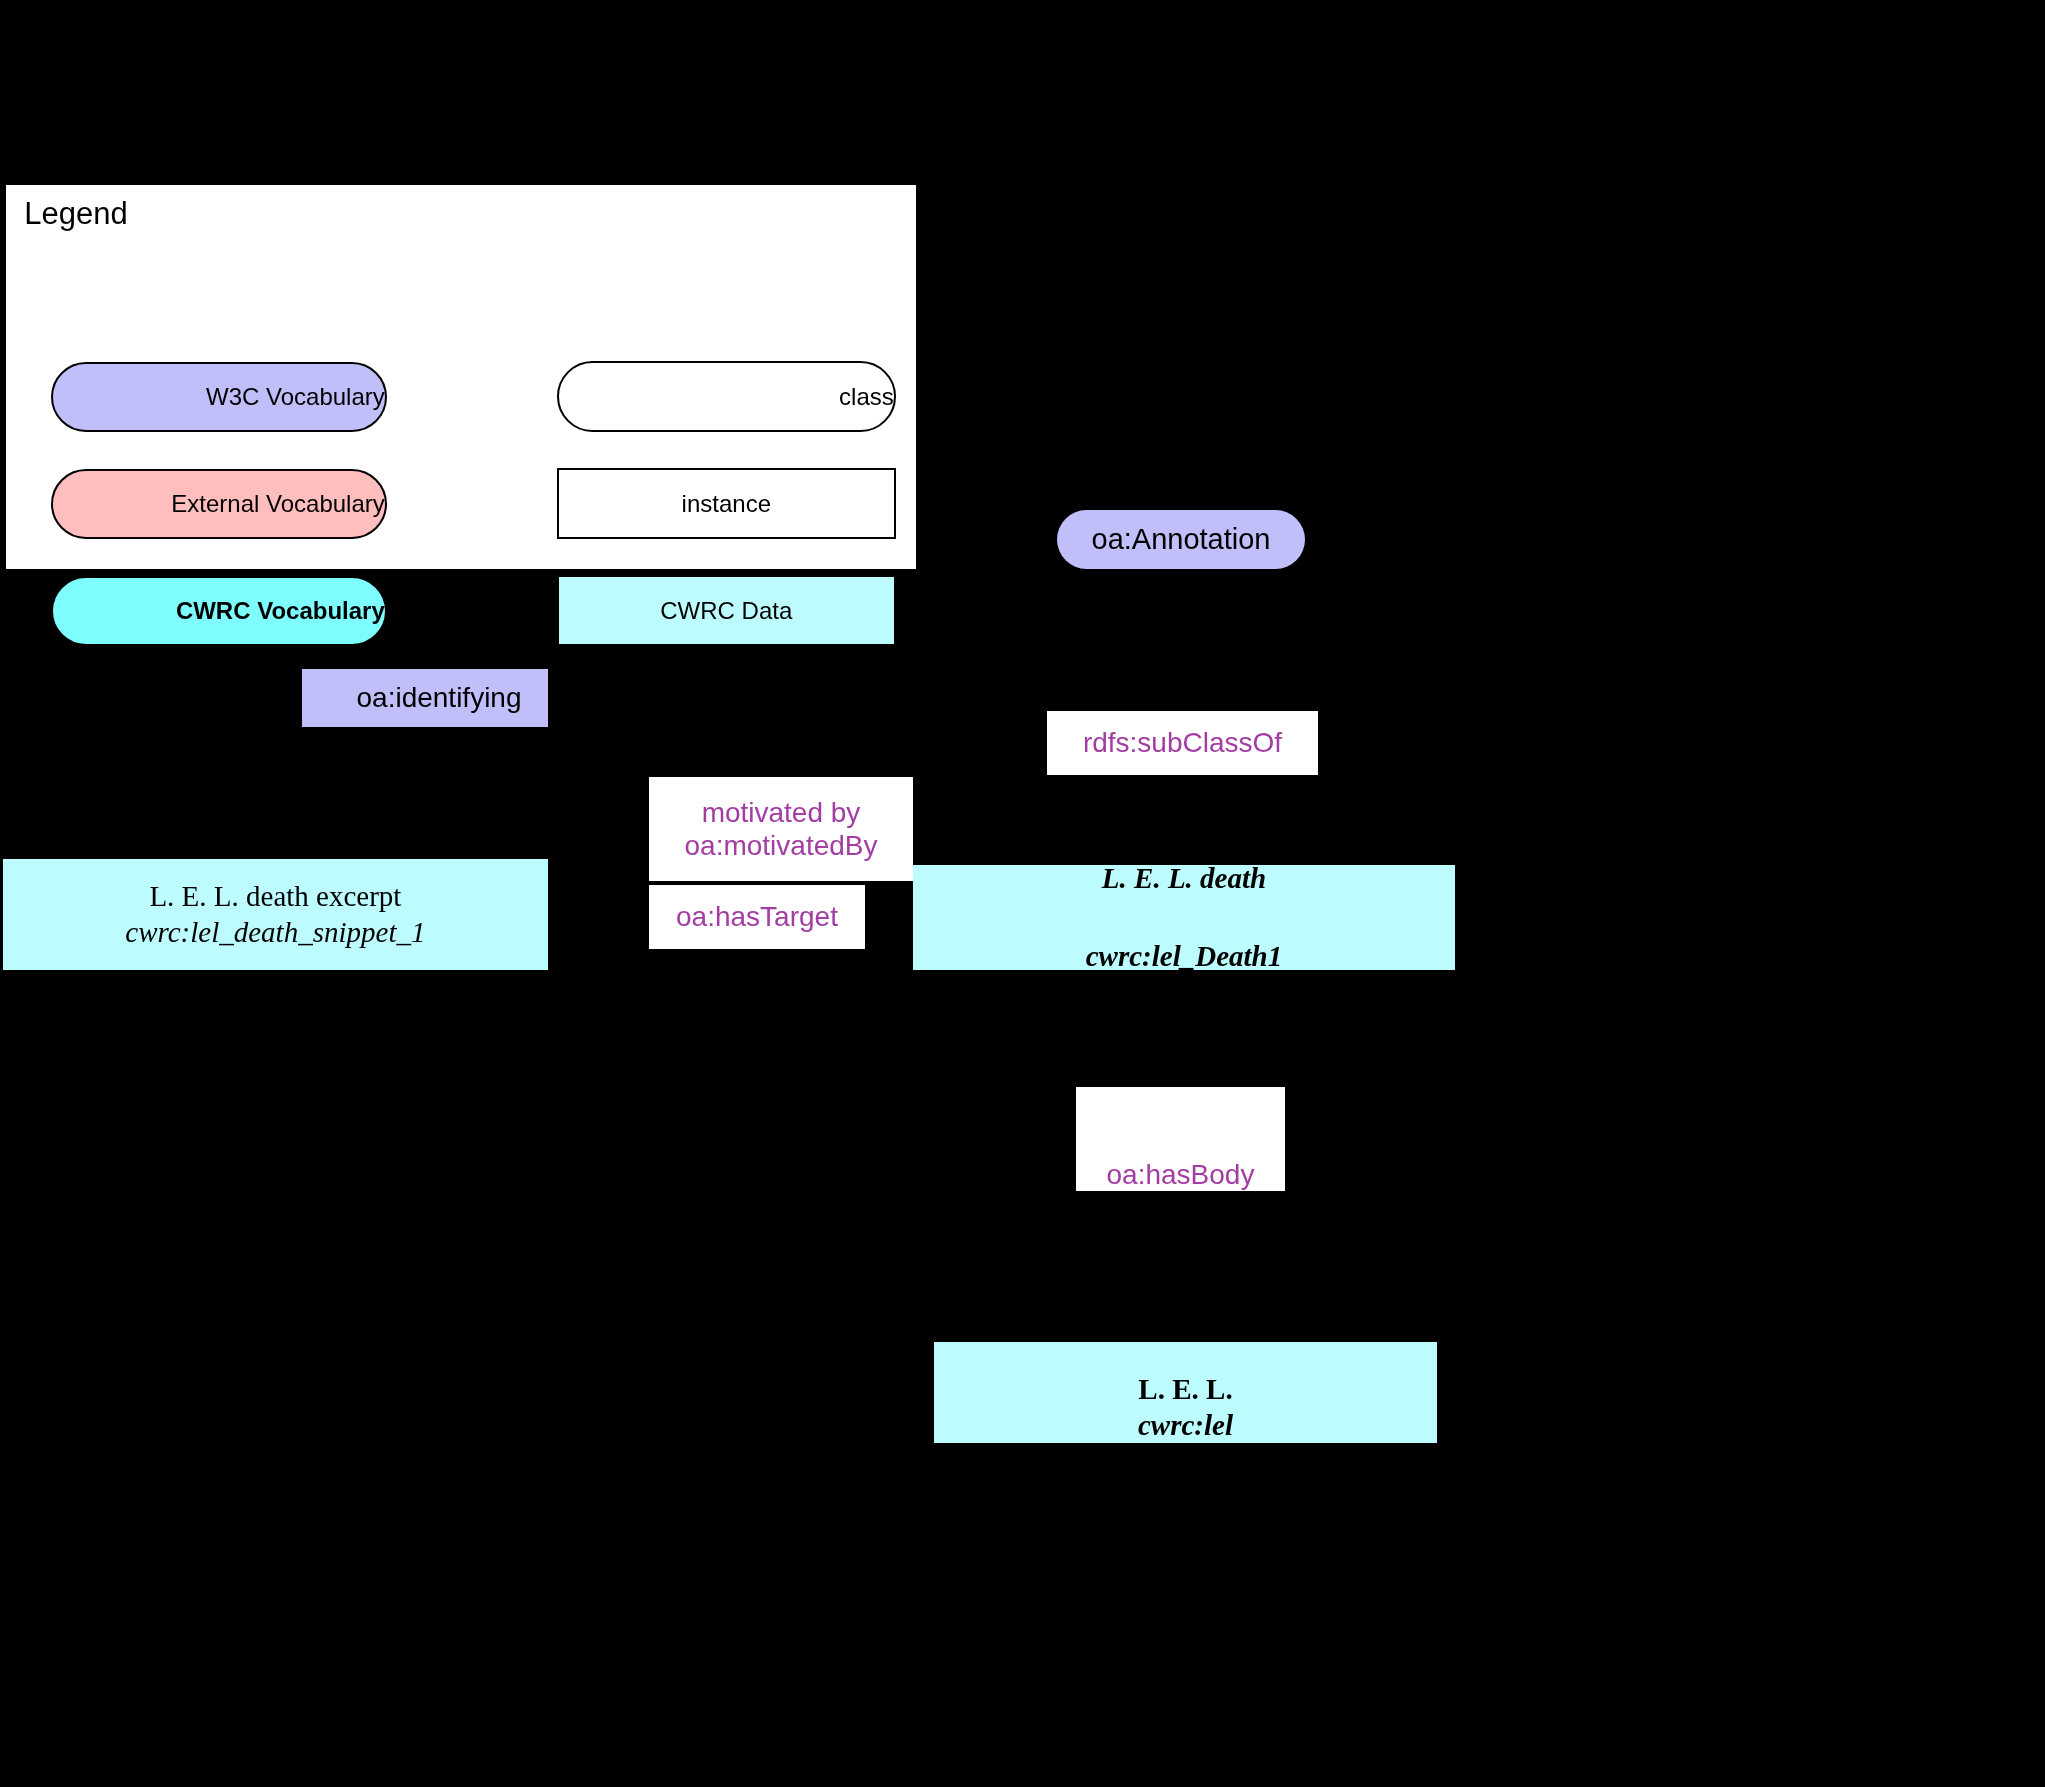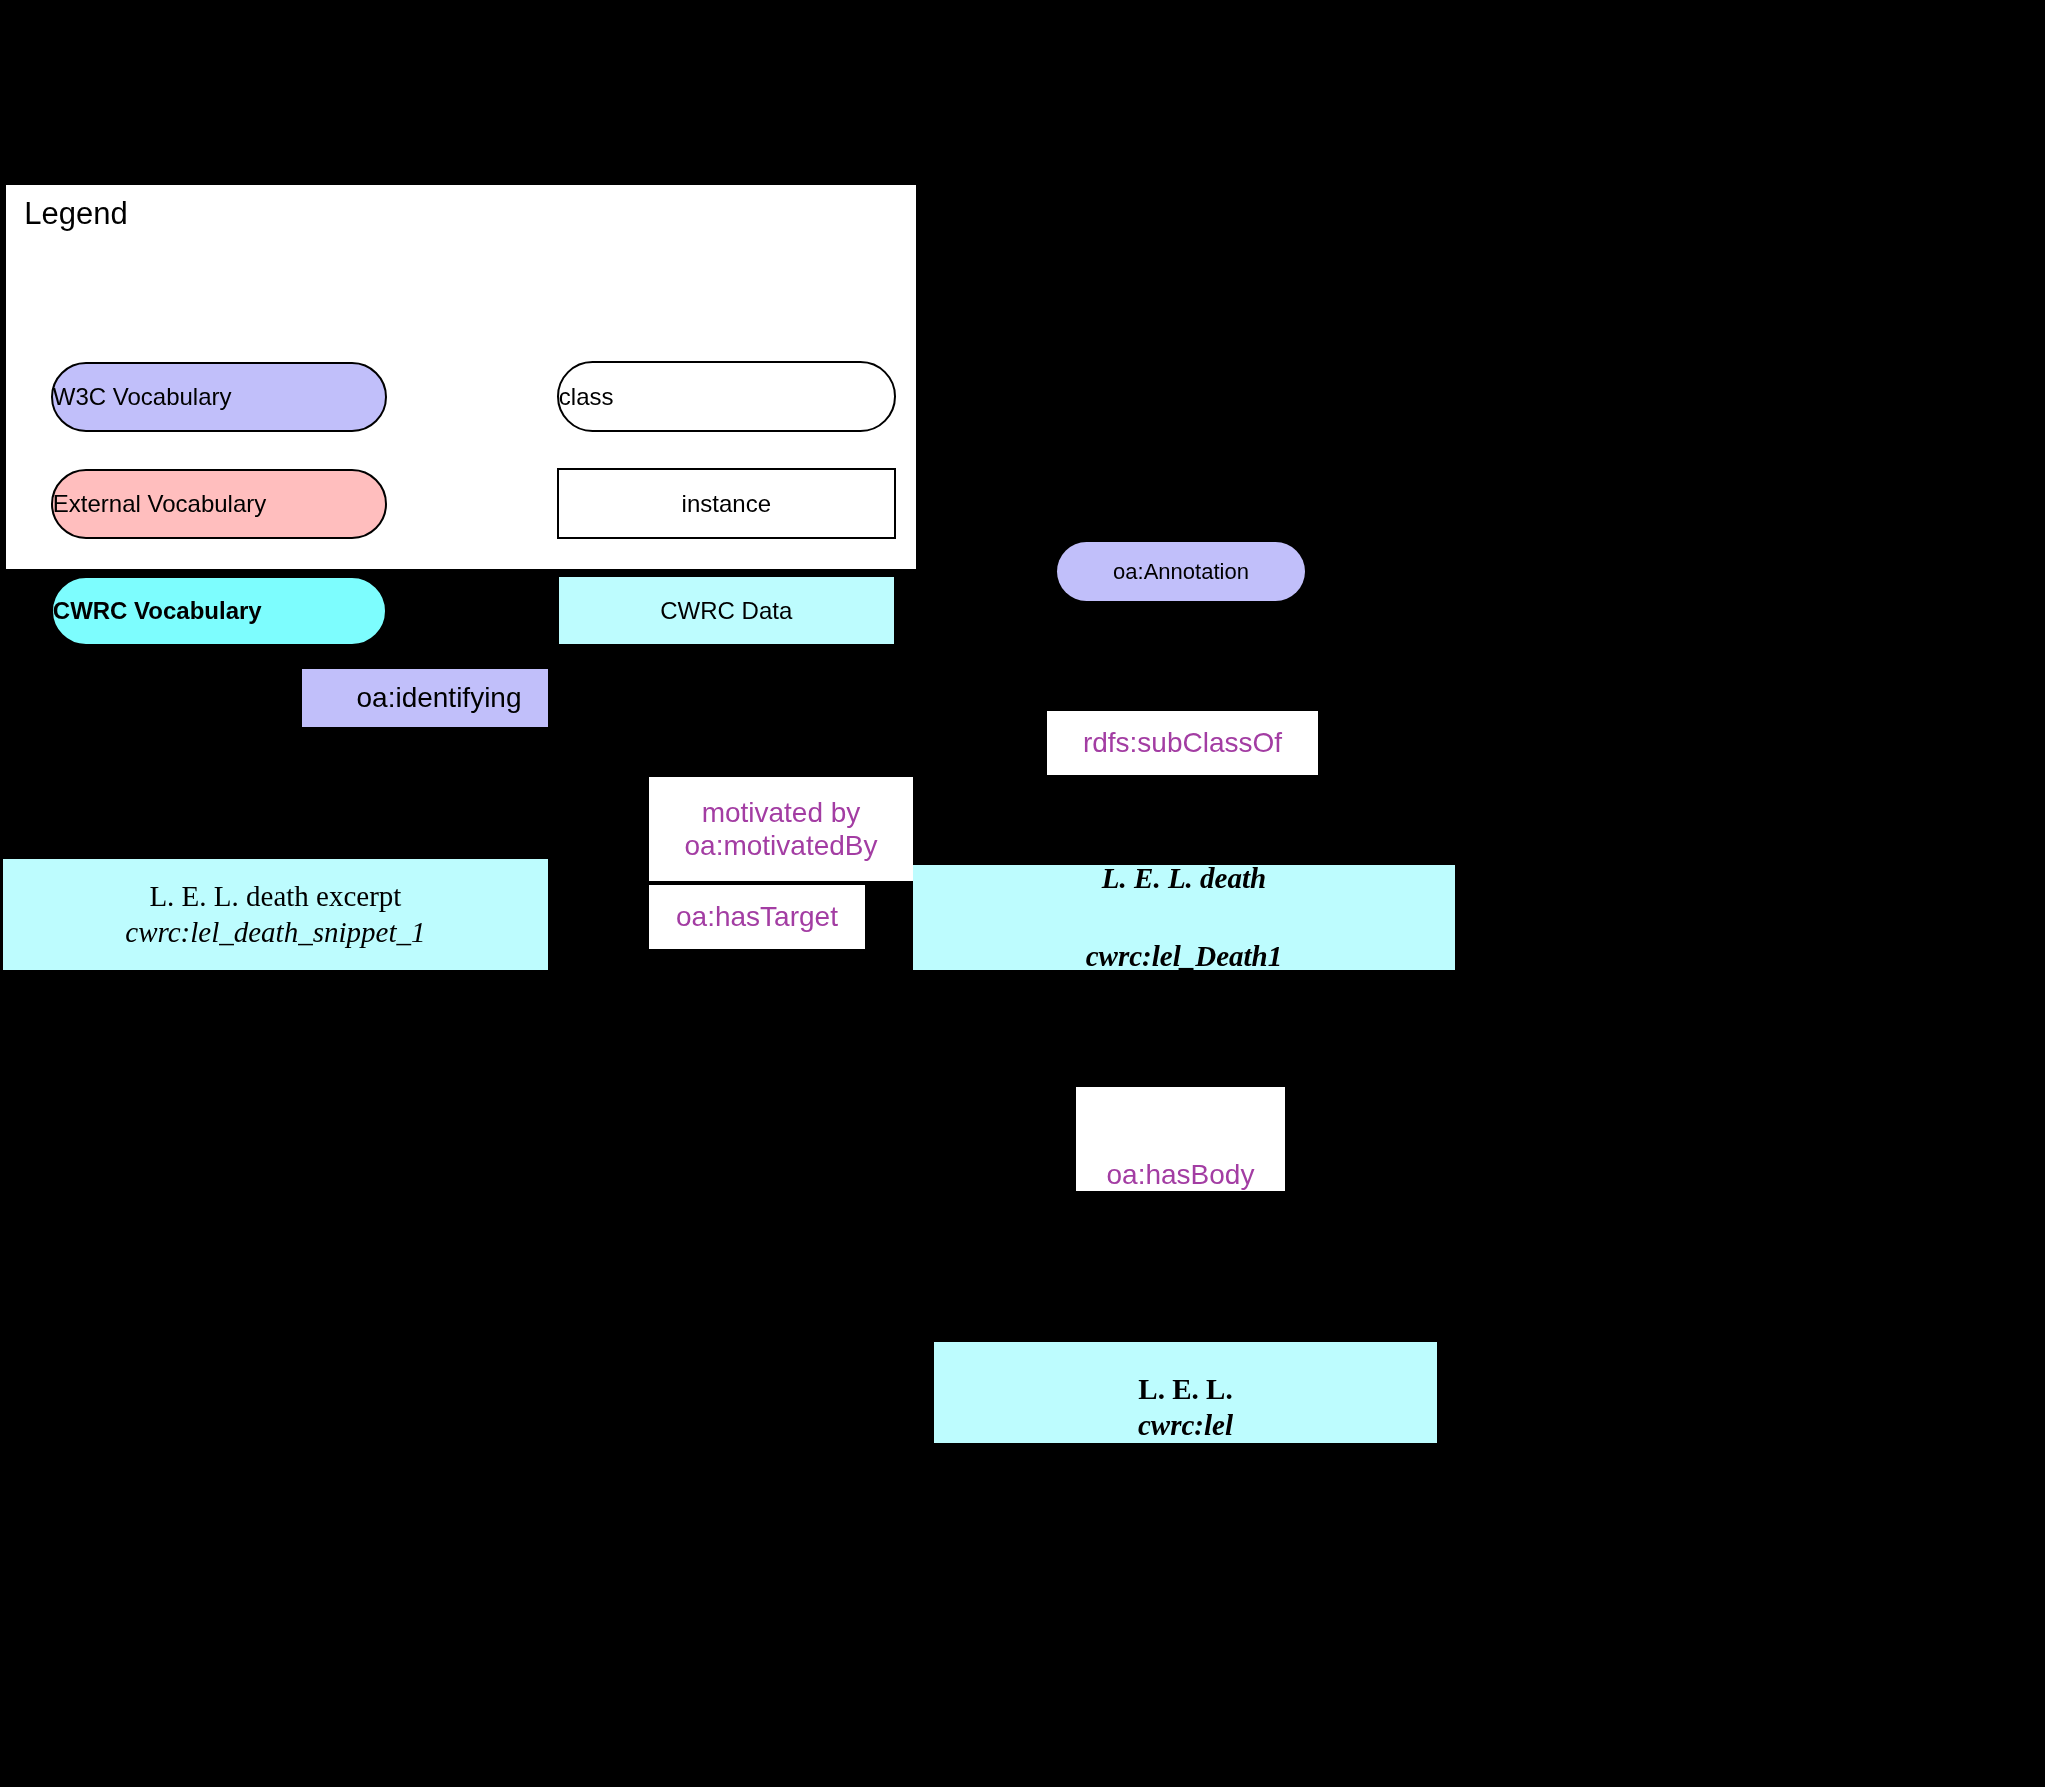--- a/index.html
+++ b/index.html
@@ -39,21 +39,21 @@
   }
 
   
   .lg-pill {
     position: absolute;
     box-sizing: border-box;
     border: 2.9px solid #000000;
     border-radius: 579px;
     display: flex;
     align-items: center;
-    justify-content: flex-start;
+    justify-content: flex-end;
     font-size: 24px;
     color: #000000;
     text-align: center;
   }
   .lg-rect {
     position: absolute;
     box-sizing: border-box;
     border: 2.9px solid #000000;
     display: flex;
     align-items: center;
@@ -64,24 +64,23 @@
   }
 
   
   .node-pill {
     position: absolute;
     box-sizing: border-box;
     border-radius: 579px;
     display: flex;
     align-items: center;
     justify-content: center;
-    font-size: 22px;
+    font-size: 29px;
     color: #000000;
     text-align: center;
-    margin-top: 32px;
   }
   .node-rect {
     position: absolute;
     box-sizing: border-box;
     border: 2.9px solid #000000;
     display: flex;
     flex-direction: column;
     align-items: center;
     justify-content: center;
     color: #000000;

